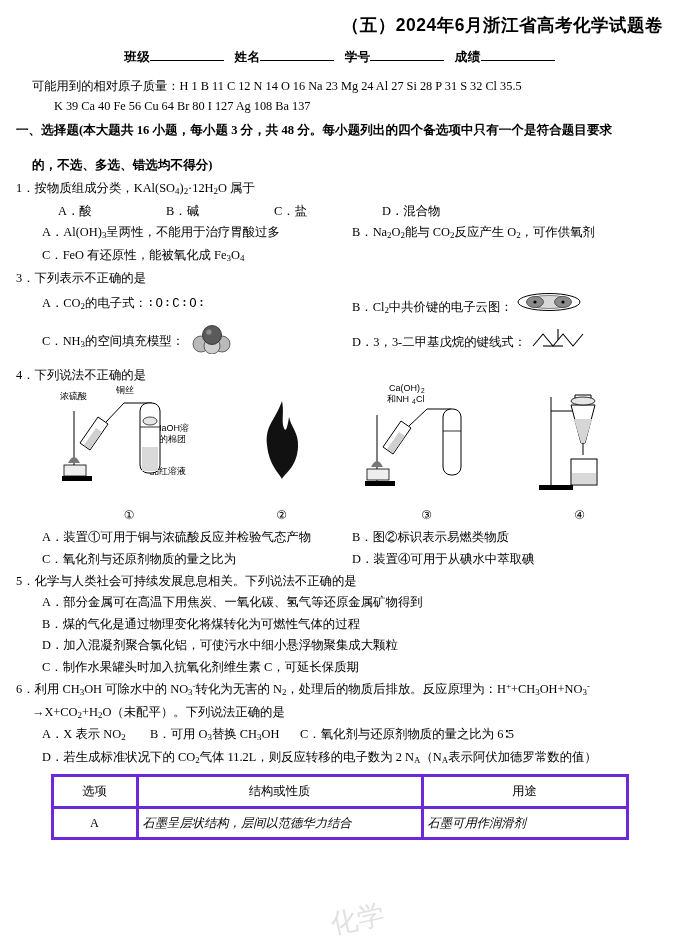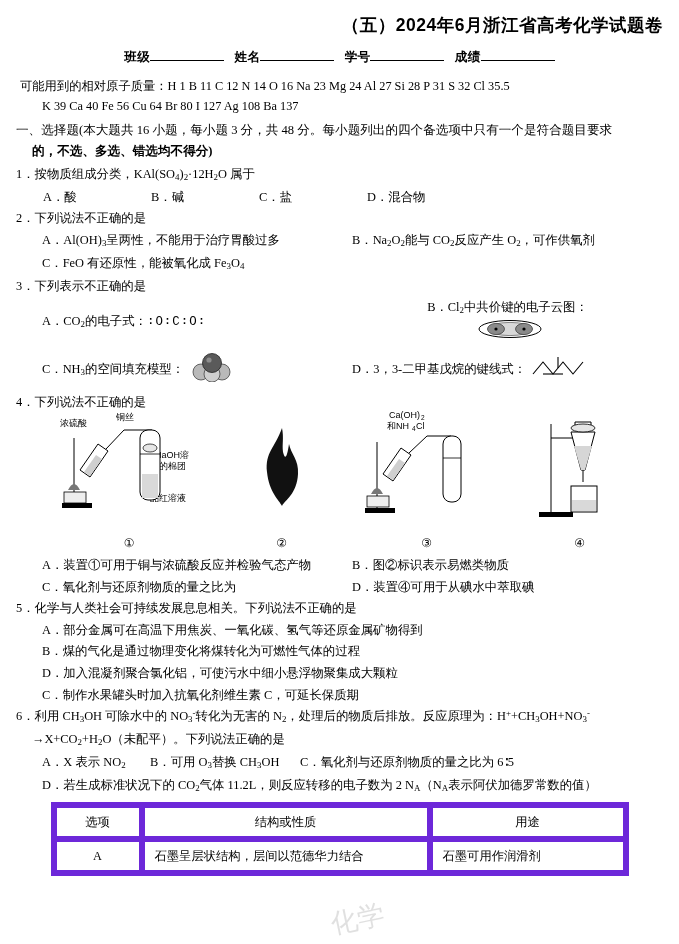--- a/index.html
+++ b/index.html
@@ -21,41 +21,41 @@
     margin:6px 0 10px 0;
   }
   .info-line{
     text-align:center;
     font-size:12.6px;
     font-weight:bold;
     margin:0 0 10px 0;
     letter-spacing:.3px;
   }
   .info-line span.u{border-bottom:1px solid #000;display:inline-block;min-width:74px;}
-  .atoms{font-size:12.3px;margin:0 0 1px 4px;}
+  .atoms{font-size:12.3px;margin:0 0 1px 16px;}
   .atoms .ind{display:inline-block;width:22px;}
-  .sec-head{font-weight:normal;font-size:12.6px;margin:6px 0 2px 0;}
+  .sec-head{font-weight:bold;font-size:12.6px;margin:6px 0 16px 0;}
   .sec-head2{font-weight:bold;font-size:12.6px;margin:0 0 4px 0;padding-left:16px;}
   .q{margin:3px 0 0 0;font-size:12.4px;}
   .qnum{display:inline-block;}
   .opts{margin:2px 0 0 0;padding-left:26px;font-size:12.4px;}
   .opt-2col{display:flex;margin:3px 0;}
   .opt-2col .c1{width:310px;flex:0 0 310px;}
   .opt-2col .c2{flex:1 1 auto;}
-  .opt-4col{display:flex;margin:3px 1px;align-items:center;}
+  .opt-4col{display:flex;margin:3px 16px;align-items:center;}
   .opt-4col div{width:108px;}
   .opt-line{margin:3px 0;}
   sub{font-size:.72em;vertical-align:-0.28em;}
   sup{font-size:.72em;vertical-align:0.42em;}
   .fig-row{display:flex;align-items:flex-end;justify-content:space-around;margin:8px 0 0 0;height:132px;padding:0 18px;}
   .fig{position:relative;text-align:center;}
   .fig-cap{text-align:center;font-size:12px;margin-top:2px;}
   .tbl{width:578px;margin:6px auto 0 auto;border-collapse:collapse;font-size:12.3px;}
-  .tbl td,.tbl th{border:6px solid #6d28d9;padding:5px 6px;text-align:center;font-weight:normal;}
-  .tbl td.left{text-align:left;padding-left:10px;}
+  .tbl td,.tbl th{border:3px solid #6d28d9;padding:5px 6px;text-align:center;font-weight:normal;}
+  .tbl td.left{text-align:left;padding-left:4px;font-style:italic;}
   .tbl .hrow td{font-weight:normal;}
   .wm{position:absolute;left:330px;top:886px;width:180px;height:48px;opacity:.22;pointer-events:none;
       font-family:"Liberation Sans",sans-serif;font-size:27px;color:#777;transform:rotate(-12deg);}
 </style>
 </head>
 <body>
 
 <div class="page">
 
   <div class="title">（五）2024年6月浙江省高考化学试题卷</div>
@@ -78,42 +78,39 @@
   </div>
   <div class="opts">
     <div class="opt-4col">
       <div>A．酸</div>
       <div>B．碱</div>
       <div>C．盐</div>
       <div>D．混合物</div>
     </div>
   </div>
 
-  <div class="q">
-    <span class="qnum">2．</span><span>下列说法不正确的是</span>
-  </div>
   <div class="opts">
     <div class="opt-2col">
       <div class="c1">A．Al(OH)<sub>3</sub>呈两性，不能用于治疗胃酸过多</div>
       <div class="c2">B．Na<sub>2</sub>O<sub>2</sub>能与 CO<sub>2</sub>反应产生 O<sub>2</sub>，可作供氧剂</div>
     </div>
     <div class="opt-2col">
       <div class="c1">C．FeO 有还原性，能被氧化成 Fe<sub>3</sub>O<sub>4</sub></div>
     </div>
   </div>
 
   <div class="q">
     <span class="qnum">3．</span><span>下列表示不正确的是</span>
   </div>
   <div class="opts">
     <div class="opt-2col" style="align-items:center;">
       <div class="c1">
         A．CO<sub>2</sub>的电子式：<span style="font-family:'Liberation Mono',monospace;letter-spacing:1px;">∶O∶C∶O∶</span>
       </div>
-      <div class="c2" style="display:flex;align-items:center;flex-direction:column;">
+      <div class="c2" style="display:flex;align-items:flex-end;">
         <span>B．Cl<sub>2</sub>中共价键的电子云图：</span>
         <span style="margin-left:4px;">
           <svg width="64" height="22" viewBox="0 0 64 22">
             <ellipse cx="32" cy="11" rx="31" ry="8.5" fill="none" stroke="#000" stroke-width="1"></ellipse>
             <ellipse cx="32" cy="11" rx="22" ry="6.6" fill="#d8d8d8" stroke="#555" stroke-width=".7"></ellipse>
             <ellipse cx="18" cy="11" rx="8.5" ry="5.6" fill="#8a8a8a" stroke="#333" stroke-width=".7"></ellipse>
             <ellipse cx="46" cy="11" rx="8.5" ry="5.6" fill="#8a8a8a" stroke="#333" stroke-width=".7"></ellipse>
             <circle cx="18" cy="11" r="1.6" fill="#000"></circle>
             <circle cx="46" cy="11" r="1.6" fill="#000"></circle>
           </svg>

